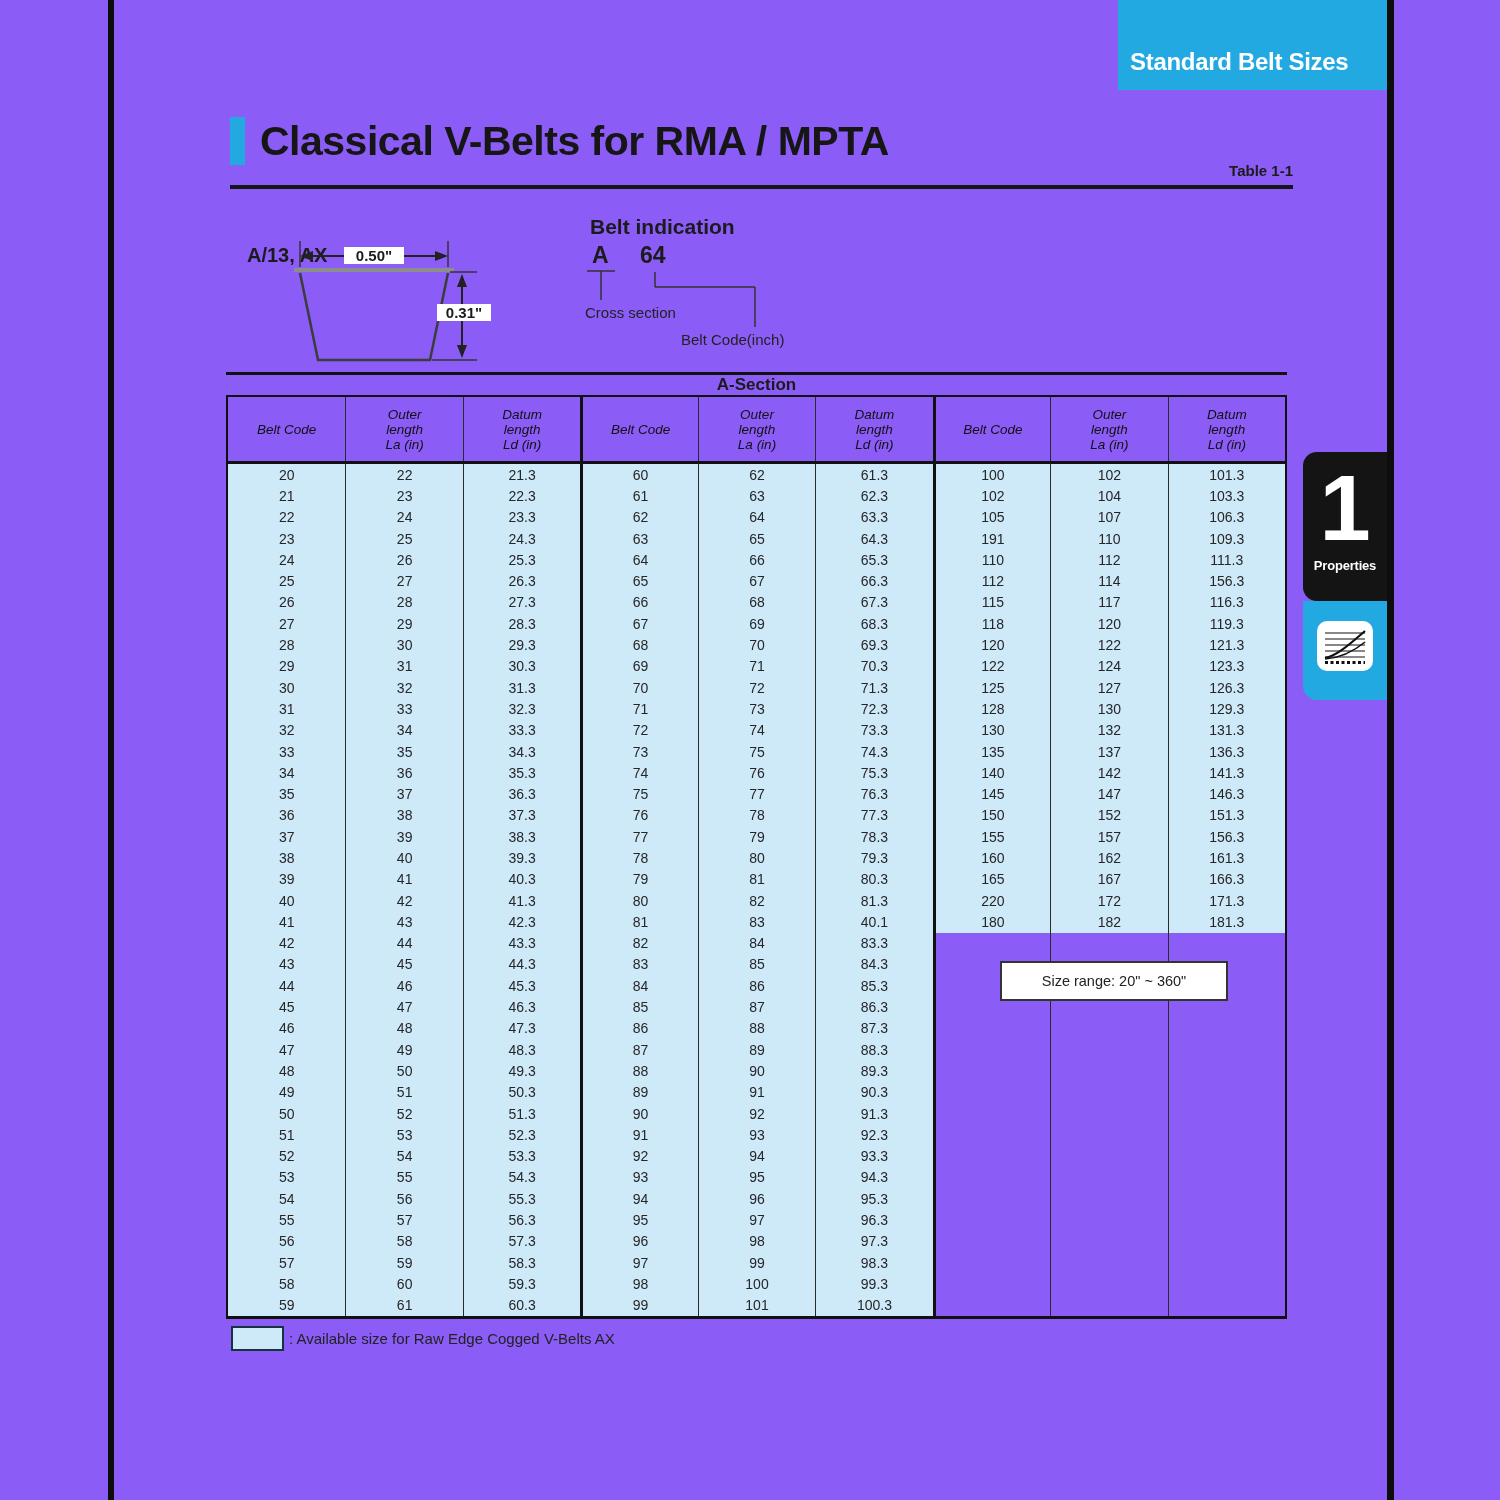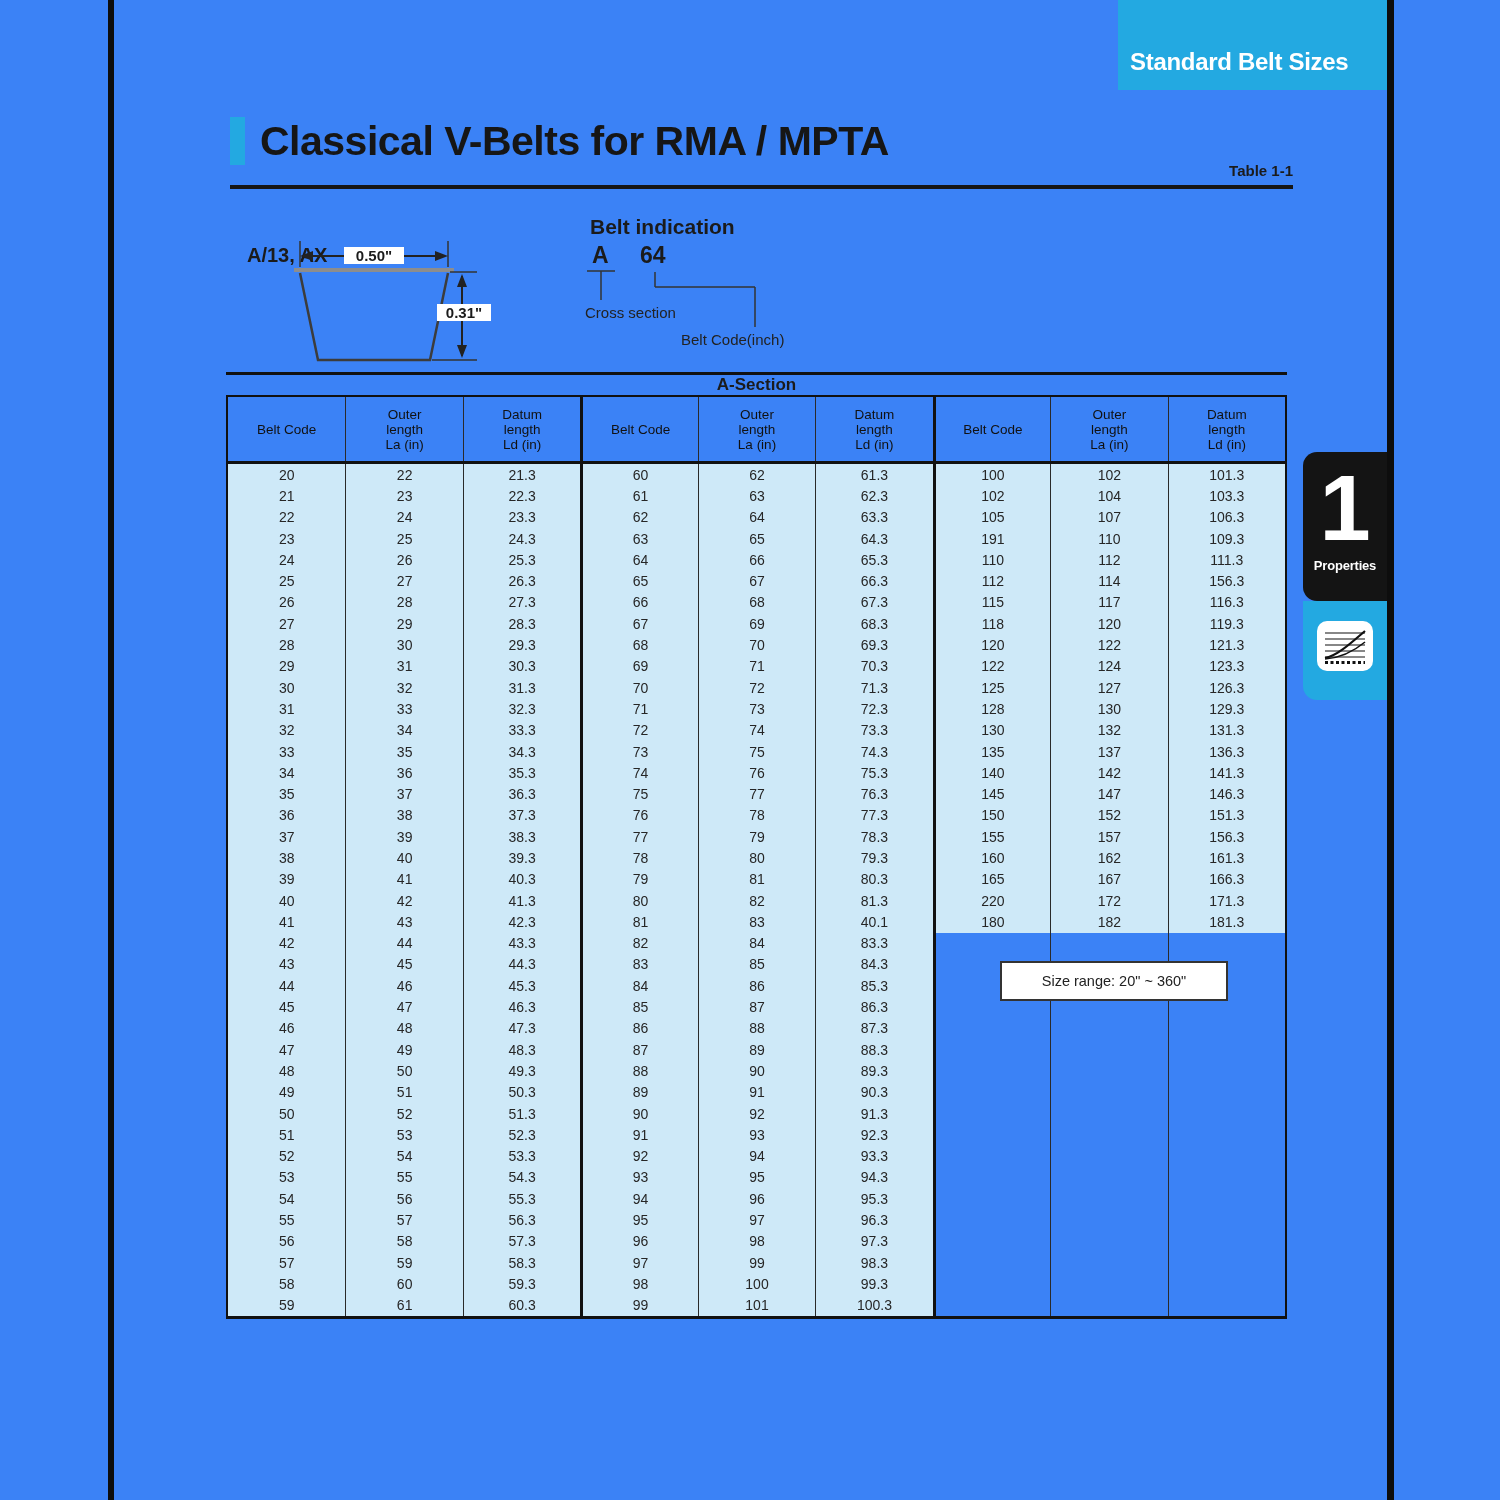--- a/index.html
+++ b/index.html
@@ -1,18 +1,18 @@
 <!DOCTYPE html>
 <html style="--accent: #23A9E1; --hl: #CEE9F8;"><head>
 <meta charset="utf-8">
 <style>
   * { margin:0; padding:0; box-sizing:border-box; }
   html,body { background:#ffffff; }
   body { font-family:"Liberation Sans", sans-serif; color:#1b1b1b; }
-  .page { position:relative; width:1500px; height:1500px; background:#3b82f6; overflow:hidden; }
+  .page { position:relative; width:1500px; height:1500px; background:#8b5cf6; overflow:hidden; }
 
   
   .left-rule  { position:absolute; left:108px; top:0; width:6px; height:1500px; background:#0d0d0d; }
   .right-rule { position:absolute; left:1387px; top:0; width:7px; height:1500px; background:#0d0d0d; }
 
   
   .top-tab { position:absolute; left:1118px; top:0; width:269px; height:90px;
              background:var(--accent); color:#fff; display:flex; align-items:flex-end;
              padding:0 0 14px 12px; }
   .top-tab span { font-size:24px; font-weight:bold; letter-spacing:-0.3px; }
@@ -41,21 +41,21 @@
   
   .belt-table { position:absolute; left:226px; top:372px; width:1061px; }
   .a-section { height:25px; border-top:3px solid #111; border-bottom:2px solid #111;
                display:flex; align-items:center; justify-content:center;
                font-size:17px; font-weight:bold; }
   .thead, .tbody { display:grid; grid-template-columns:repeat(9,1fr);
                    border-left:2px solid #111; border-right:2px solid #111; }
   .thead { border-bottom:3px solid #111; }
   .tbody { border-bottom:3px solid #111; }
   .th { height:64px; display:flex; align-items:center; justify-content:center;
-        text-align:center; font-size:13.5px; line-height:15px; white-space:pre-line; color:#111; }
+        text-align:center; font-size:13.5px; line-height:15px; white-space:pre-line; color:#111;font-style:italic; }
   .td { height:21.3px; display:flex; align-items:center; justify-content:center;
         font-size:14px; color:#262626; }
   .cl { border-left:1px solid #2a2a2a; }
   .gs { border-left:3px solid #111; }
   .hl { background:var(--hl); }
 
   .size-range { position:absolute; left:1000px; top:961px; width:228px; height:40px;
                 background:#fff; border:2px solid #333; display:flex; align-items:center;
                 justify-content:center; font-size:14.5px; color:#222; z-index:3; }
 
@@ -510,20 +510,24 @@
         <div class="td cl hl">101</div>
         <div class="td cl hl">100.3</div>
         <div class="td gs"></div>
         <div class="td cl"></div>
         <div class="td cl"></div>
       </div>
   </div>
 
   <div class="size-range">Size range: 20" ~ 360"</div>
 
+  <div class="legend">
+    <span class="swatch"></span>
+    <span class="legend-text">: Available size for Raw Edge Cogged V-Belts AX</span>
+  </div>
 
   <div class="chapter-tab">
     <div class="chapter-num">1</div>
     <div class="chapter-label">Properties</div>
   </div>
   <div class="chapter-icon-tab">
     <div class="icon-box">
       <svg width="44" height="38" viewBox="0 0 44 38">
         <line x1="2" y1="6" x2="42" y2="6" stroke="#111" stroke-width="1.2"></line>
         <line x1="2" y1="12" x2="42" y2="12" stroke="#111" stroke-width="1.2"></line>

